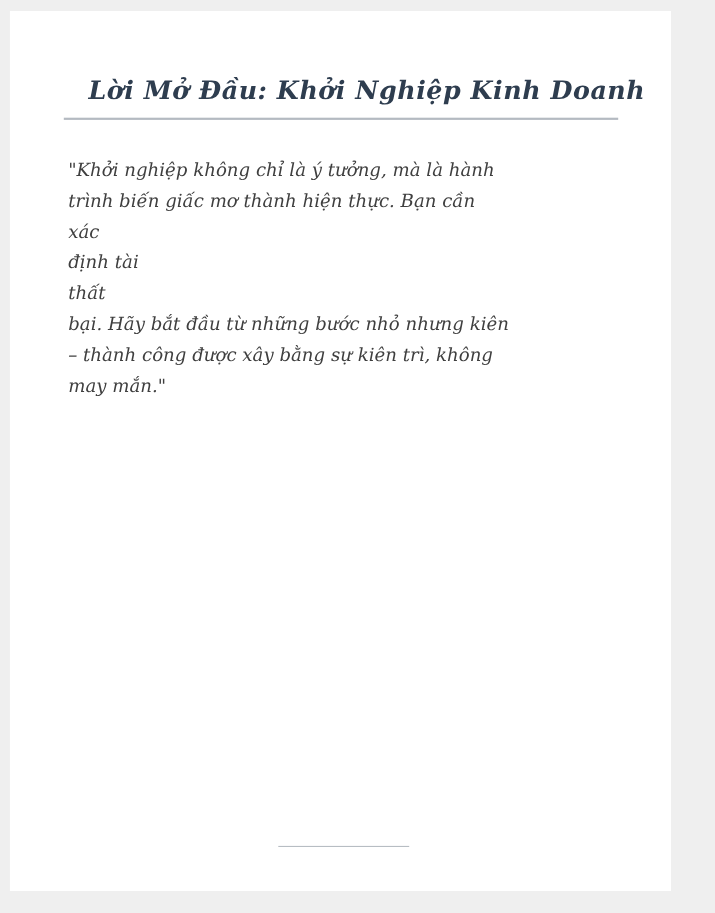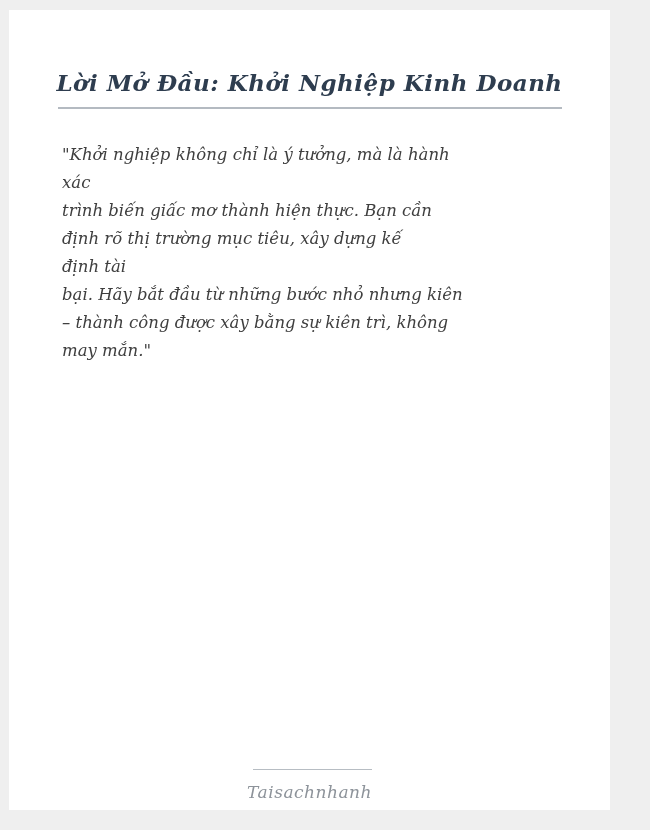--- a/index.html
+++ b/index.html
@@ -24,20 +24,21 @@
     background:var(--paper);
   }
   .title{
     position:absolute;top:58px;left:0;width:100%;
     margin:0;text-align:center;
     font-family:"DejaVu Serif",serif;
     font-style:italic;font-weight:bold;
     font-size:23px;line-height:30px;
     color:var(--title);
     letter-spacing:0.5px;
+    padding-left:24px;
   }
   .title-divider{
     position:absolute;top:97px;left:49px;width:504px;
     margin:0;border:none;
     border-top:2px solid var(--divider);
   }
   .quote{
     position:absolute;left:53px;top:131px;width:340px;
   }
   .quote p{
@@ -67,26 +68,25 @@
 <body>
 
 <div class="paper">
 
   <h1 class="title">Lời Mở Đầu: Khởi Nghiệp Kinh Doanh</h1>
 
   <hr class="title-divider">
 
   <div class="quote">
     <p>"Khởi nghiệp không chỉ là ý tưởng, mà là hành</p>
+    <p>trình biến giấc mơ thành hiện thực. Bạn cần</p>
     <p>xác</p>
-    <p>trình biến giấc mơ thành hiện thực. Bạn cần</p>
-    <p>định rõ thị trường mục tiêu, xây dựng kế</p>
     <p>định tài</p>
+    <p>thất</p>
     <p>bại. Hãy bắt đầu từ những bước nhỏ nhưng kiên</p>
     <p>– thành công được xây bằng sự kiên trì, không</p>
     <p>may mắn."</p>
   </div>
 
   <hr class="footer-divider">
 
-  <div class="brand">Taisachnhanh</div>
 
 </div>
 
 </body></html>

